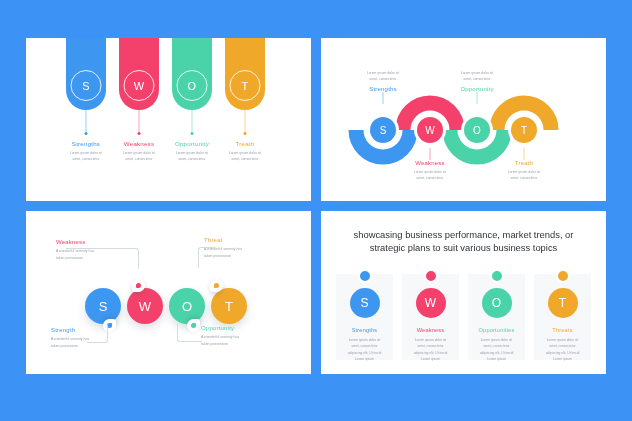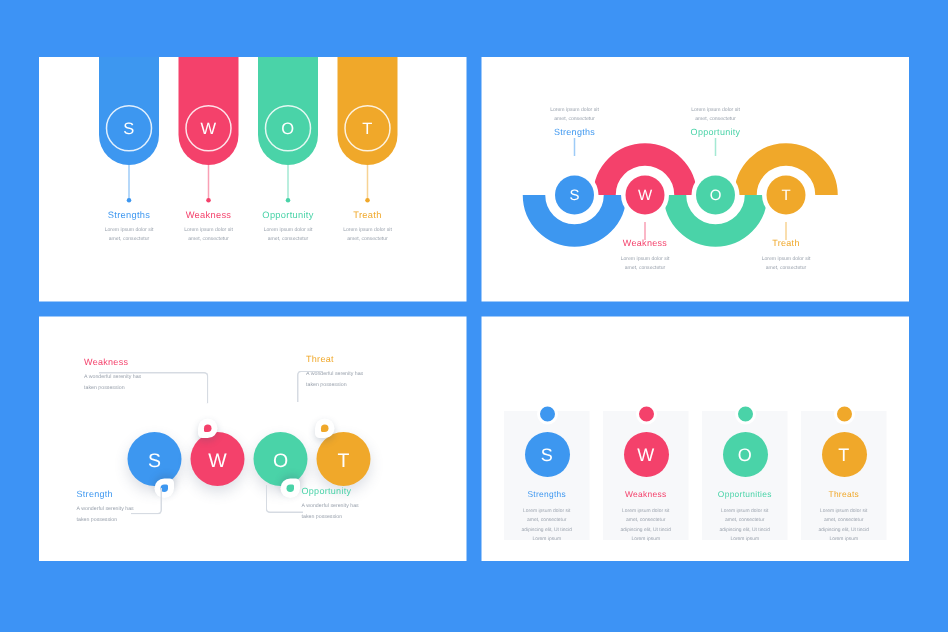--- a/index.html
+++ b/index.html
@@ -389,20 +389,21 @@
           </div>
         </div>
         <div class="lead" style="left: 40px; top: 37px; width: 72px; height: 20px; border-top-width: 1px; border-right-width: 1px; border-radius: 0px 3px 0px 0px;"></div>
         <div class="lead" style="left: 172px; top: 36px; width: 16px; height: 20px; border-top-width: 1px; border-left-width: 1px; border-radius: 3px 0px 0px;"></div>
         <div class="lead" style="left: 61px; top: 114px; width: 20px; height: 17px; border-bottom-width: 1px; border-right-width: 1px; border-radius: 0px 0px 3px;"></div>
         <div class="lead" style="left: 151px; top: 112px; width: 24px; height: 18px; border-bottom-width: 1px; border-left-width: 1px; border-radius: 0px 0px 0px 3px;"></div>
       </div>
   </div>
 
   <div class="panel">
+    <div class="p4-head">showcasing business performance, market trends, or strategic plans  to suit various business topics</div>
     <div class="p4-row" id="p4">
         <div class="card">
           <div class="card-pip" style="background:#3d97f0"></div>
           <div class="card-circ" style="background:#3d97f0">S</div>
           <div class="card-name" style="color:#3d97f0">Strengths</div>
           <div class="card-body">
             <div>Lorem ipsum dolor sit</div>
             <div>amet, consectetur</div>
             <div>adipiscing elit, Ut tincid</div>
             <div>Lorem ipsum</div>

